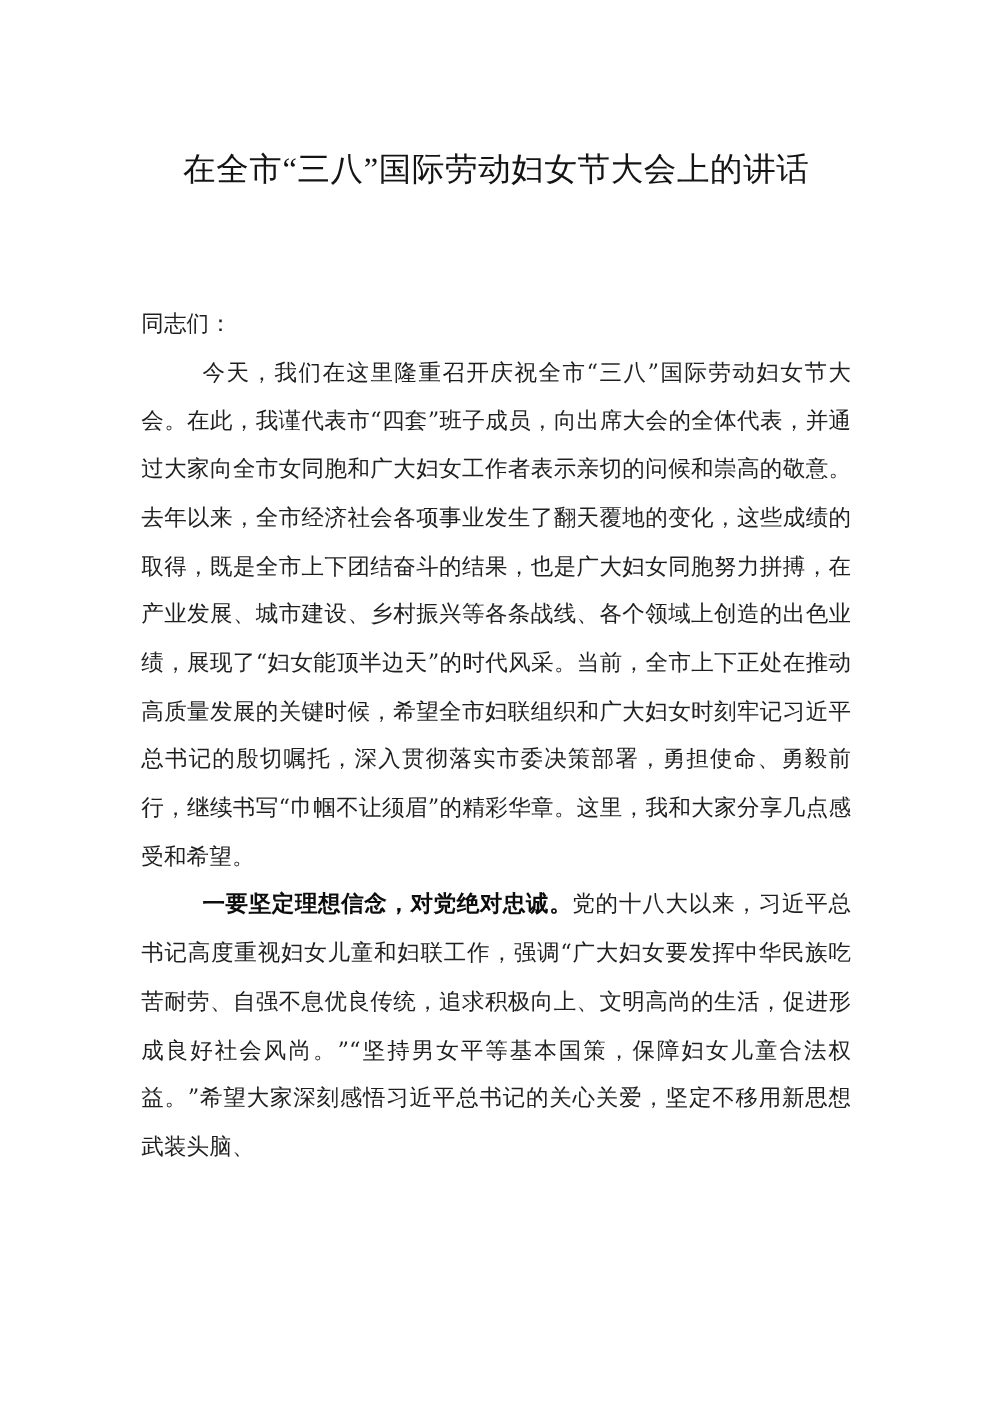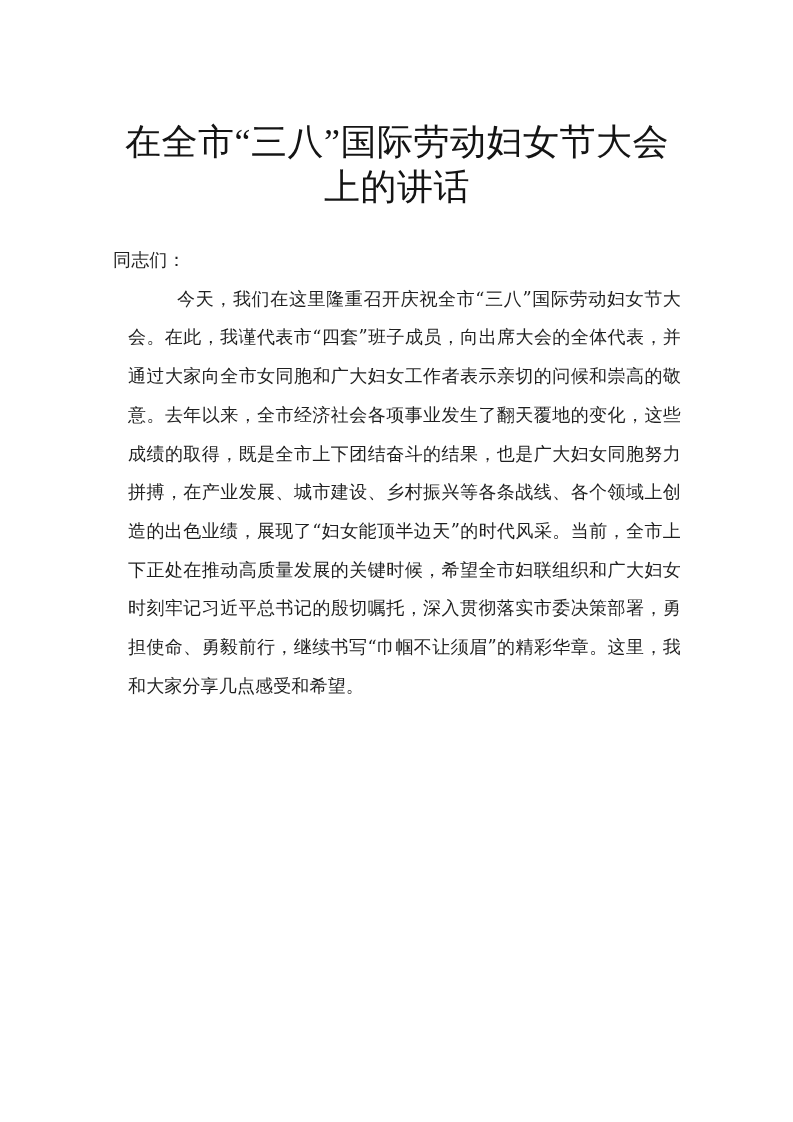--- a/index.html
+++ b/index.html
@@ -24,21 +24,21 @@
   }
 
   
   .doc-title {
     position: absolute;
     left: 113px;
     top: 96px;
     width: 568px;
     text-align: center;
     font-family: "Liberation Serif", "DejaVu Serif", serif;
-    font-size: 36px;
+    font-size: 26px;
     line-height: 45px;
     font-weight: 400;
     letter-spacing: 0.5px;
     color: #141414;
     white-space: normal;
     word-break: break-all;
   }
 
   
   .doc-body {
@@ -57,21 +57,20 @@
     text-justify: inter-character;
     text-align-last: left;
     margin: 0;
     letter-spacing: 0.15px;
     word-break: break-all;
     overflow-wrap: break-word;
   }
 
   .para.indent {
     text-indent: 49px;
-    margin-left: 15px;
   }
 
   .para.salutation {
     text-indent: 0;
   }
 
   .bold-lead {
     font-family: "DejaVu Sans", "Liberation Sans", sans-serif;
     font-weight: 700;
     letter-spacing: 0;
@@ -84,16 +83,17 @@
 <div class="page">
 
   <h1 class="doc-title">在全市“三八”国际劳动妇女节大会上的讲话</h1>
 
   <div class="doc-body">
 
     <p class="para salutation">同志们：</p>
 
     <p class="para indent">今天，我们在这里隆重召开庆祝全市“三八”国际劳动妇女节大会。在此，我谨代表市“四套”班子成员，向出席大会的全体代表，并通过大家向全市女同胞和广大妇女工作者表示亲切的问候和崇高的敬意。去年以来，全市经济社会各项事业发生了翻天覆地的变化，这些成绩的取得，既是全市上下团结奋斗的结果，也是广大妇女同胞努力拼搏，在产业发展、城市建设、乡村振兴等各条战线、各个领域上创造的出色业绩，展现了“妇女能顶半边天”的时代风采。当前，全市上下正处在推动高质量发展的关键时候，希望全市妇联组织和广大妇女时刻牢记习近平总书记的殷切嘱托，深入贯彻落实市委决策部署，勇担使命、勇毅前行，继续书写“巾帼不让须眉”的精彩华章。这里，我和大家分享几点感受和希望。</p>
 
+    <p class="para indent"><span class="bold-lead">一要坚定理想信念，对党绝对忠诚。</span><span>党的十八大以来，习近平总书记高度重视妇女儿童和妇联工作，强调“广大妇女要发挥中华民族吃苦耐劳、自强不息优良传统，追求积极向上、文明高尚的生活，促进形成良好社会风尚。”“坚持男女平等基本国策，保障妇女儿童合法权益。”希望大家深刻感悟习近平总书记的关心关爱，坚定不移用新思想武装头脑、</span></p>
 
   </div>
 
 </div>
 
 </body></html>

